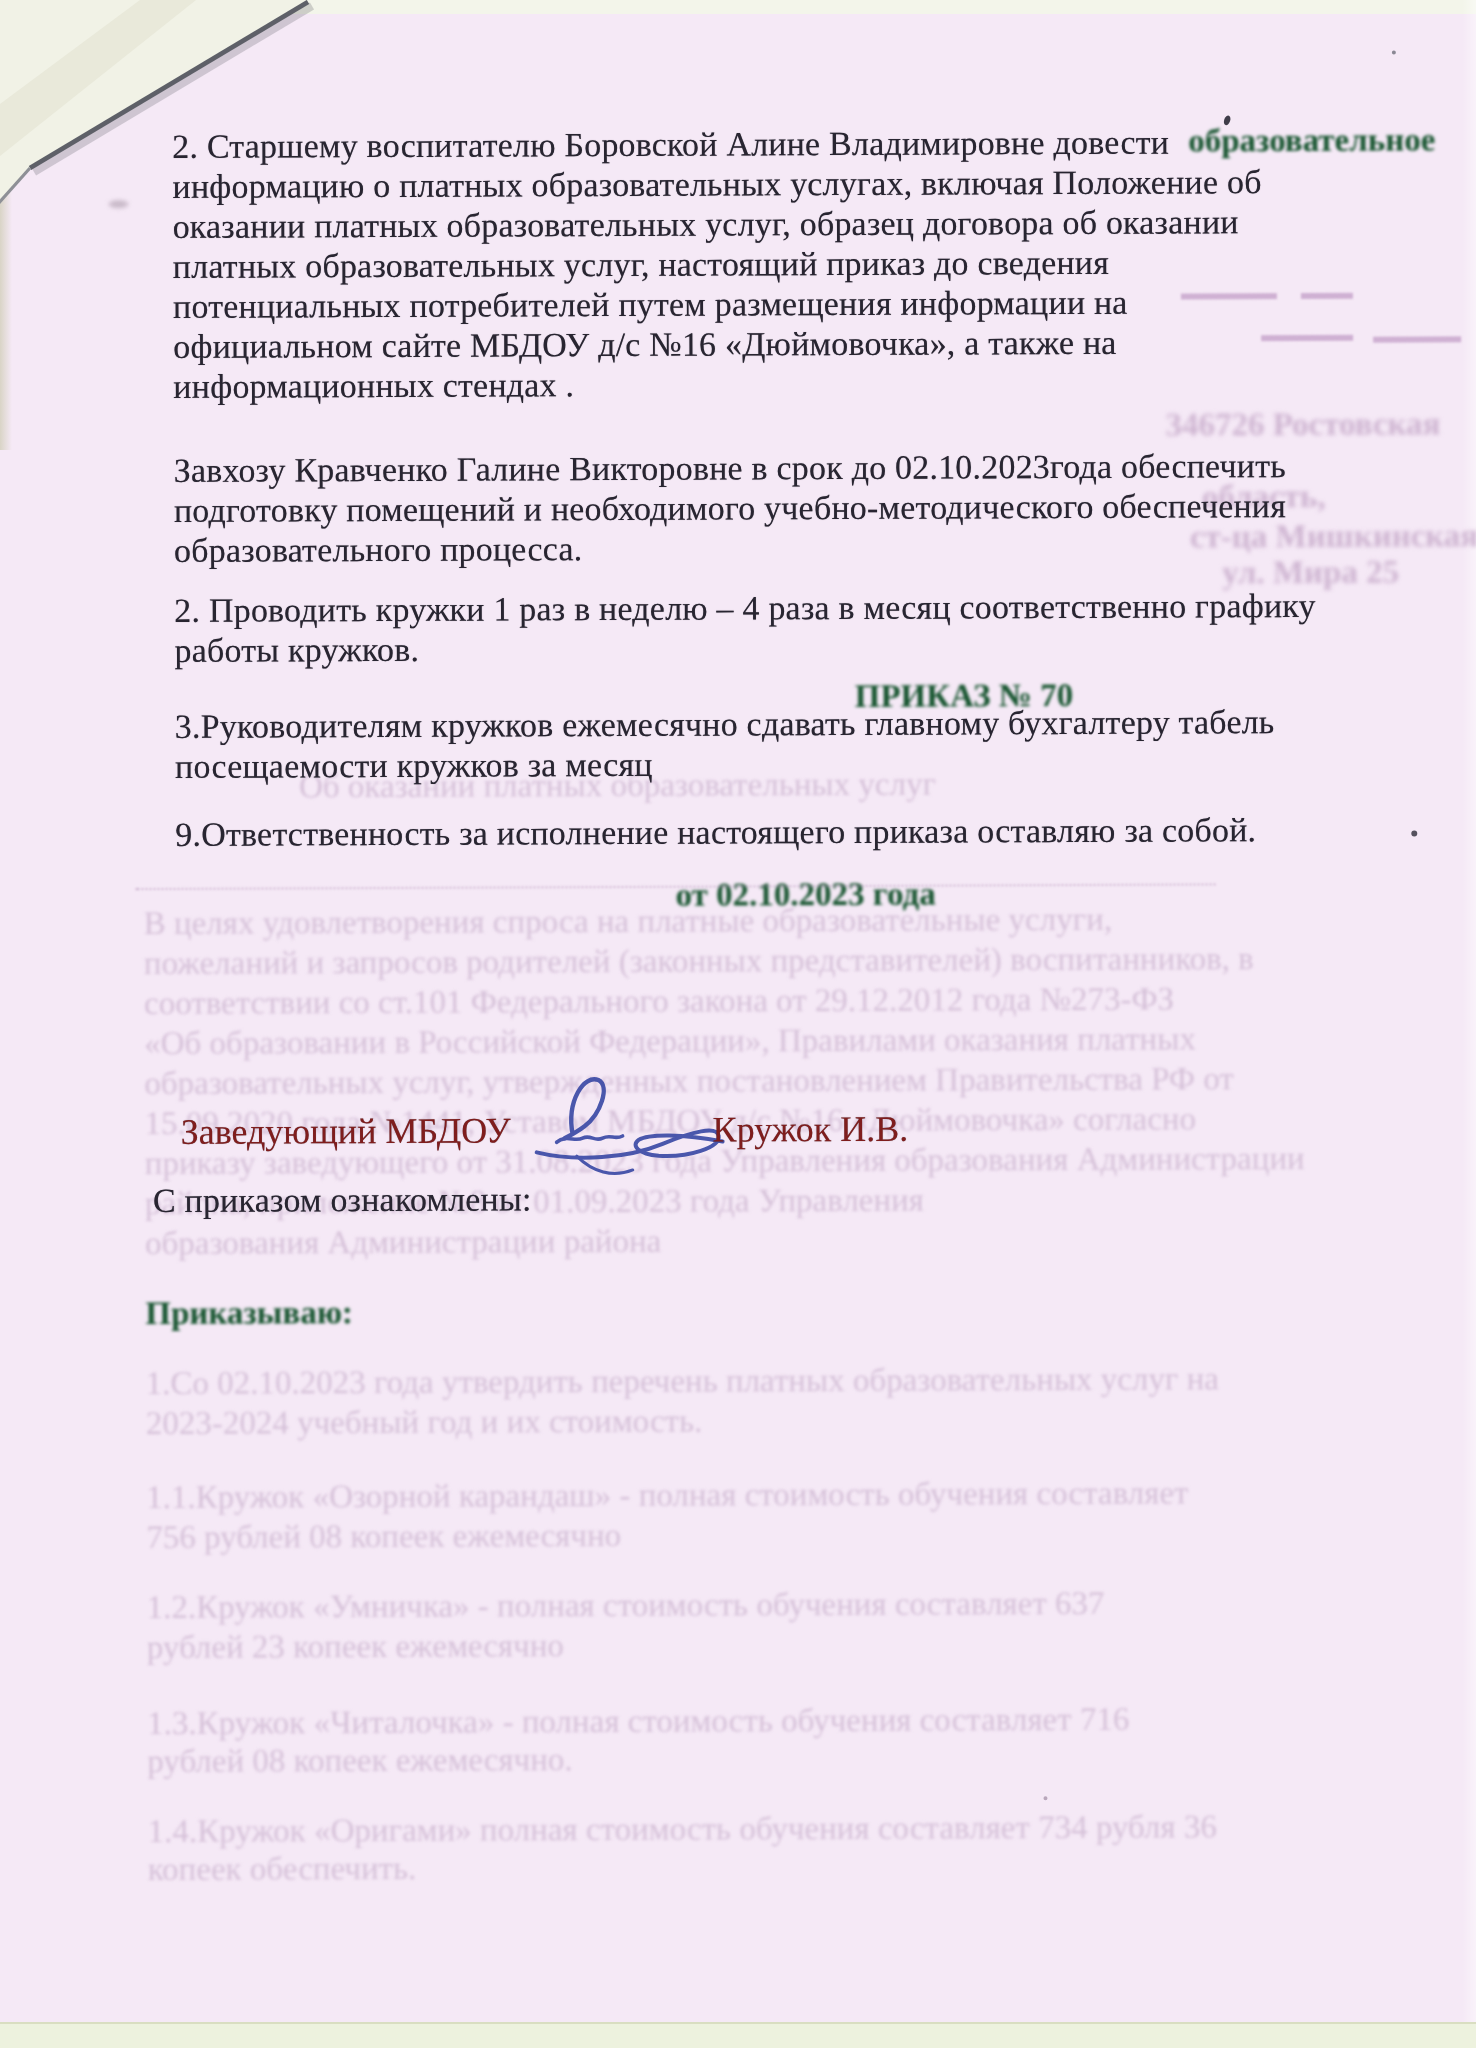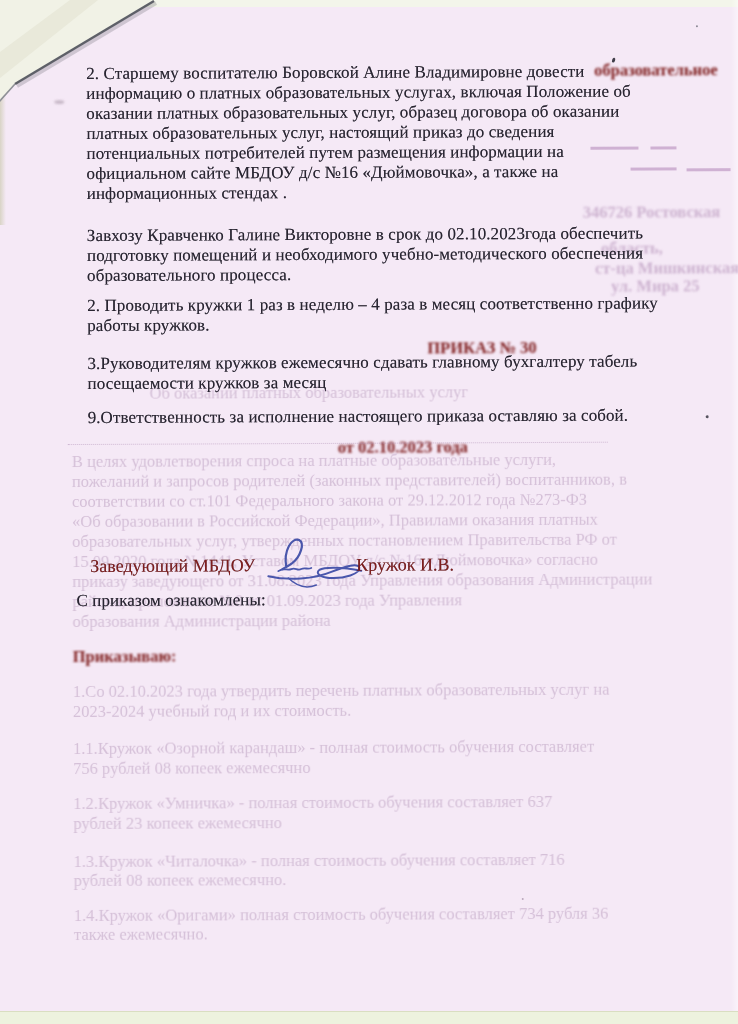--- a/index.html
+++ b/index.html
@@ -19,21 +19,21 @@
   .dark-par{
     position:absolute;white-space:pre;color:#282531;
     font-size:17px;line-height:20px;letter-spacing:.1px;
     text-shadow:0 0 .4px rgba(40,36,48,.55);
   }
   .sig-text{position:absolute;color:#7f1d1d;font-size:18px;line-height:20px;white-space:pre;text-shadow:0 0 .4px rgba(40,36,48,.55);}
   .bleed{
     position:absolute;white-space:pre;color:#d5c0d8;
     font-size:16.5px;line-height:20px;filter:blur(.7px);
   }
-  .bleed.bold{color:#7f1d1d;font-weight:bold;filter:blur(.9px);}
+  .bleed.bold{color:#14532d;font-weight:bold;filter:blur(.9px);}
   .bleed.addr{color:#cdb3d0;font-weight:bold;filter:blur(1px);}
   .dash{position:absolute;height:2.5px;background:rgba(198,162,203,.8);filter:blur(.5px);}
   .dotline{position:absolute;border-top:1.5px dotted rgba(174,142,180,.55);filter:blur(.4px);}
   .speck{position:absolute;border-radius:50%;}
   .sig-svg{position:absolute;overflow:visible;}
 </style>
 </head>
 <body>
 
 <div>
@@ -49,21 +49,21 @@
     <div class="dash" style="left:592px;top:149px;width:48px;"></div>
     <div class="dash" style="left:652px;top:149px;width:26px;"></div>
     <div class="dash" style="left:632px;top:170px;width:46px;"></div>
     <div class="dash" style="left:688px;top:171px;width:44px;"></div>
 
     <div class="bleed addr" style="left:584px;top:205px;">346726 Ростовская</div>
     <div class="bleed addr" style="left:602px;top:241px;">область,</div>
     <div class="bleed addr" style="left:596px;top:261px;">ст-ца Мишкинская</div>
     <div class="bleed addr" style="left:612px;top:279px;">ул. Мира 25</div>
 
-    <div class="bleed bold" style="left:428px;top:340px;">ПРИКАЗ № 30</div>
+    <div class="bleed bold" style="left:428px;top:340px;">ПРИКАЗ № 70</div>
     <div class="bleed" style="left:150px;top:384px;">Об оказании платных образовательных услуг</div>
     <div class="bleed bold" style="left:338px;top:420px;margin-top:19px;">от 02.10.2023 года</div>
 
     <div class="dotline" style="left:68px;top:444px;width:540px;"></div>
 
     <div class="bleed" style="left:72px;top:452px;">В целях удовлетворения спроса на платные образовательные услуги,
 пожеланий и запросов родителей (законных представителей) воспитанников, в
 соответствии со ст.101 Федерального закона от 29.12.2012 года №273-ФЗ
 «Об образовании в Российской Федерации», Правилами оказания платных
 образовательных услуг, утвержденных постановлением Правительства РФ от
@@ -76,21 +76,21 @@
 
     <div class="bleed" style="left:72px;top:682px;">1.Со 02.10.2023 года утвердить перечень платных образовательных услуг на</div>
     <div class="bleed" style="left:72px;top:702px;">2023-2024 учебный год и их стоимость.</div>
     <div class="bleed" style="left:72px;top:739px;">1.1.Кружок «Озорной карандаш» - полная стоимость обучения составляет</div>
     <div class="bleed" style="left:72px;top:759px;">756 рублей 08 копеек ежемесячно</div>
     <div class="bleed" style="left:72px;top:794px;">1.2.Кружок «Умничка» - полная стоимость обучения составляет 637</div>
     <div class="bleed" style="left:72px;top:814px;">рублей 23 копеек ежемесячно</div>
     <div class="bleed" style="left:72px;top:852px;">1.3.Кружок «Читалочка» - полная стоимость обучения составляет 716</div>
     <div class="bleed" style="left:72px;top:871px;">рублей 08 копеек ежемесячно.</div>
     <div class="bleed" style="left:72px;top:906px;">1.4.Кружок «Оригами» полная стоимость обучения составляет 734 рубля 36</div>
-    <div class="bleed" style="left:72px;top:925px;">также ежемесячно.</div>
+    <div class="bleed" style="left:72px;top:925px;">копеек обеспечить.</div>
   </div>
 
   <div class="content">
     <div class="dark-par" style="left:88px;top:64px;">2. Старшему воспитателю Боровской Алине Владимировне довести
 информацию о платных образовательных услугах, включая Положение об
 оказании платных образовательных услуг, образец договора об оказании
 платных образовательных услуг, настоящий приказ до сведения
 потенциальных потребителей путем размещения информации на
 официальном сайте МБДОУ д/с №16 «Дюймовочка», а также на
 информационных стендах .</div>

